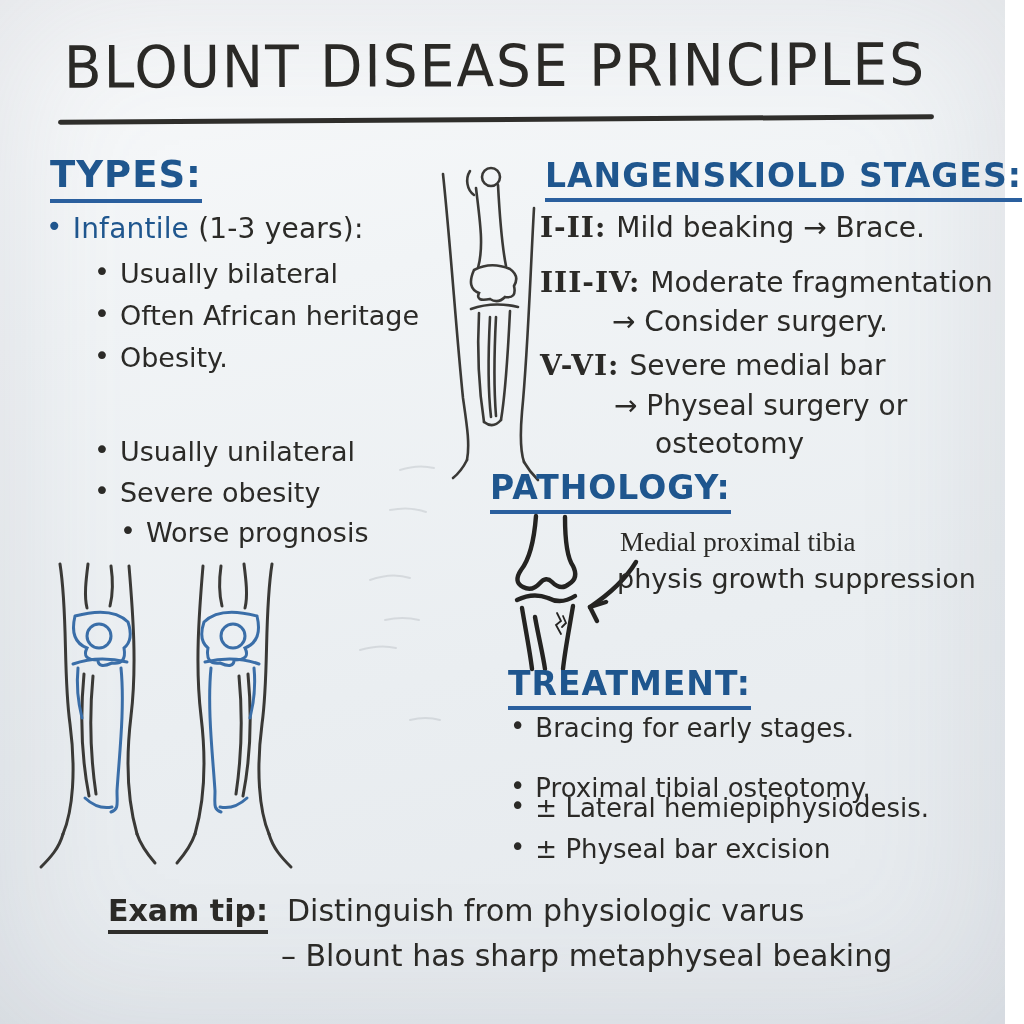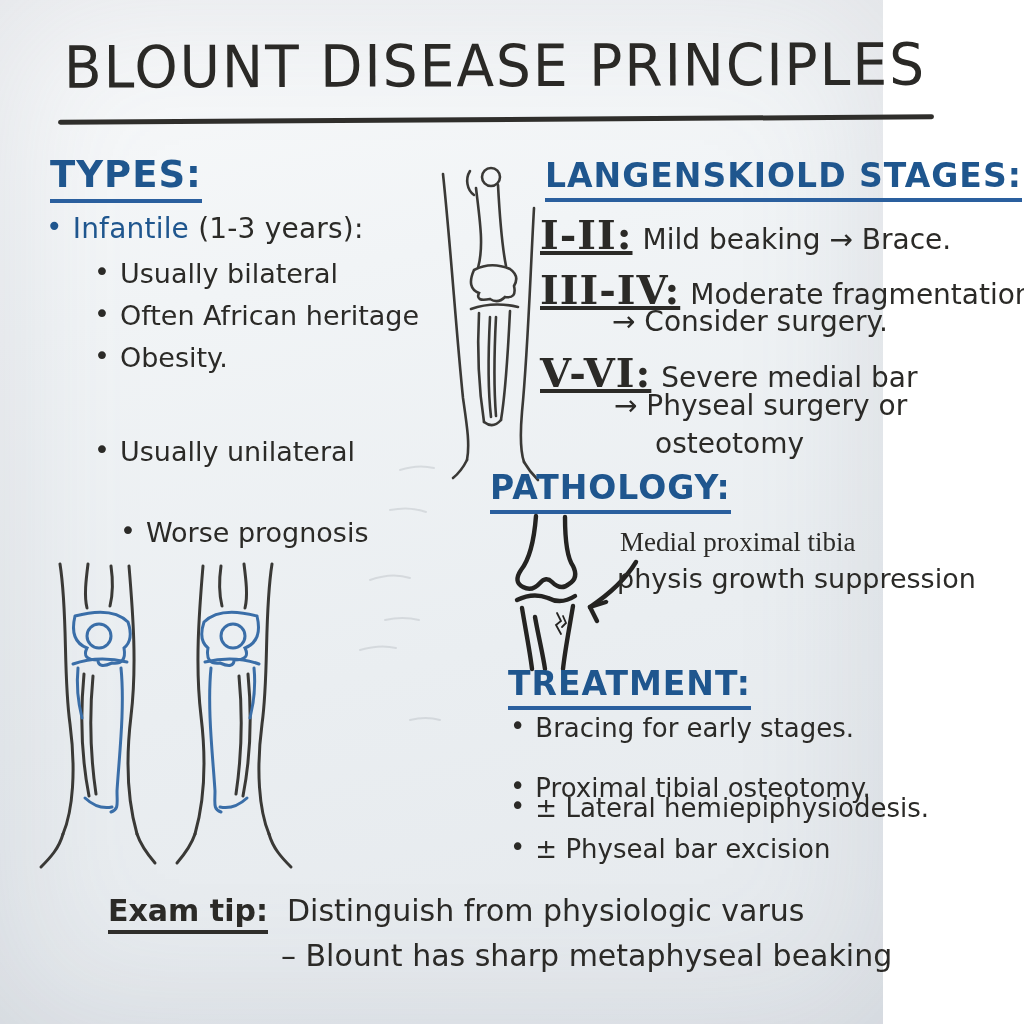--- a/index.html
+++ b/index.html
@@ -3,21 +3,21 @@
 <meta charset="utf-8">
 <style>
   html,body{margin:0;padding:0;}
   body{
     width:1024px;height:1024px;
     font-family:"DejaVu Sans", sans-serif;
     color:#2b2a27;
     overflow:hidden;
   }
   .board{
-    position:relative;width:883px;height:1024px;
+    position:relative;width:1005px;height:1024px;
     background:linear-gradient(168deg,#f9fafb 0%,#f1f4f6 28%,#eaeef1 62%,#e5e9ed 100%);
     box-shadow:inset 0 0 150px rgba(105,115,130,0.16);
   }
   .abs{position:absolute;white-space:nowrap;}
   
   .title{
     left:64px;top:34px;font-size:55px;font-weight:500;letter-spacing:2px;
     color:#2a2926;transform:scaleY(1.06) rotate(-0.2deg);
   }
   .title-underline{
@@ -35,22 +35,22 @@
   .h-treat{left:508px;top:664px;font-size:33px;}
   
   .row{font-size:28px;letter-spacing:0.2px;}
   .bullet{display:inline-block;margin-right:10px;transform:translateY(-2px);}
   .bullet.blue{color:#1f568e;}
   .lbl-blue{color:#1f568e;font-weight:500;}
   .sub{font-size:27px;}
   
   .stage{font-size:28px;}
   .range{
-    font-family:"DejaVu Serif", serif;font-weight:700;font-size:40px;
-    letter-spacing:1px;margin-right:10px;text-decoration:underline;
+    font-family:"DejaVu Serif", serif;font-weight:700;font-size:28px;
+    letter-spacing:1px;margin-right:10px;
   }
   
   .caption{font-size:27px;}
   .treat-row{font-size:26px;}
   .examtip-label{font-weight:600;border-bottom:4px solid #2f2e2b;padding-bottom:2px;}
   .examtip{font-size:30px;margin-left:13px;}
   svg{display:block;}
 </style>
 </head>
 <body>
@@ -70,20 +70,23 @@
   </div>
   <div class="abs sub" style="left:94px;top:300px;">
     <span class="bullet">•</span><span>Often African heritage</span>
   </div>
   <div class="abs sub" style="left:94px;top:342px;">
     <span class="bullet">•</span><span>Obesity.</span>
   </div>
 
   <div class="abs sub" style="left:94px;top:436px;">
     <span class="bullet">•</span><span>Usually unilateral</span>
+  </div>
+  <div class="abs sub" style="left:94px;top:477px;">
+    <span class="bullet">•</span><span>Severe obesity</span>
   </div>
   <div class="abs sub" style="left:94px;top:517px;margin-left:26px;">
     <span class="bullet">•</span><span>Worse prognosis</span>
   </div>
 
   <svg class="abs" style="left:427px;top:150px;" width="122" height="334" viewBox="0 0 122 334">
     <g fill="none" stroke="#3a3936" stroke-width="2.6" stroke-linecap="round">
       <path d="M16,24 C24,100 29,180 36,248 C40,276 43,294 40,310"></path>
       <path d="M107,58 C103,130 101,200 95,262 C93,285 93,300 97,312"></path>
       <path d="M40,310 C36,318 31,324 26,328"></path>

